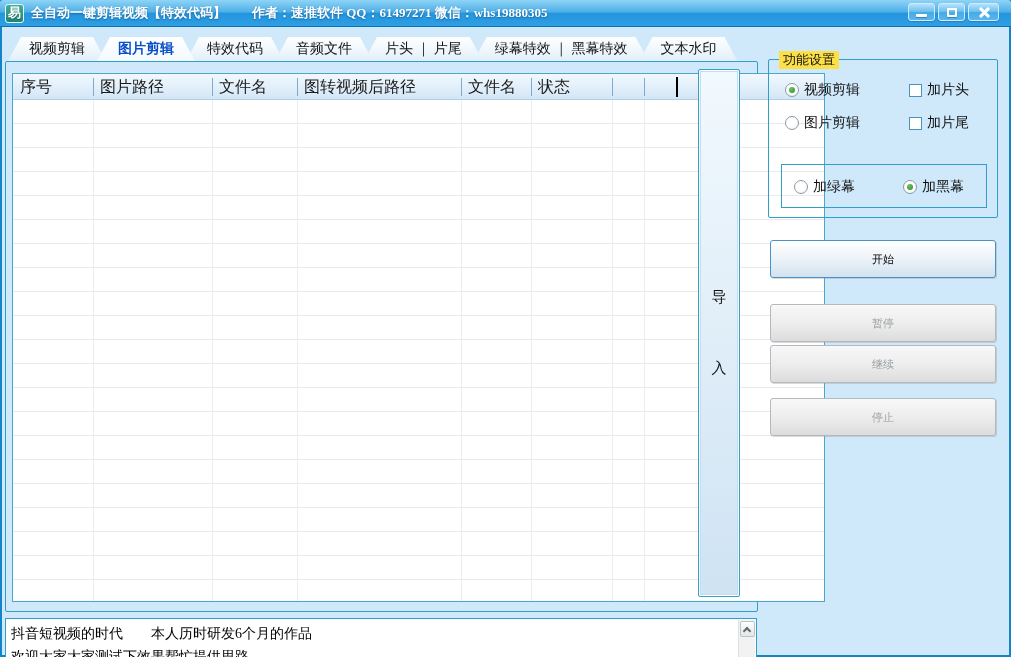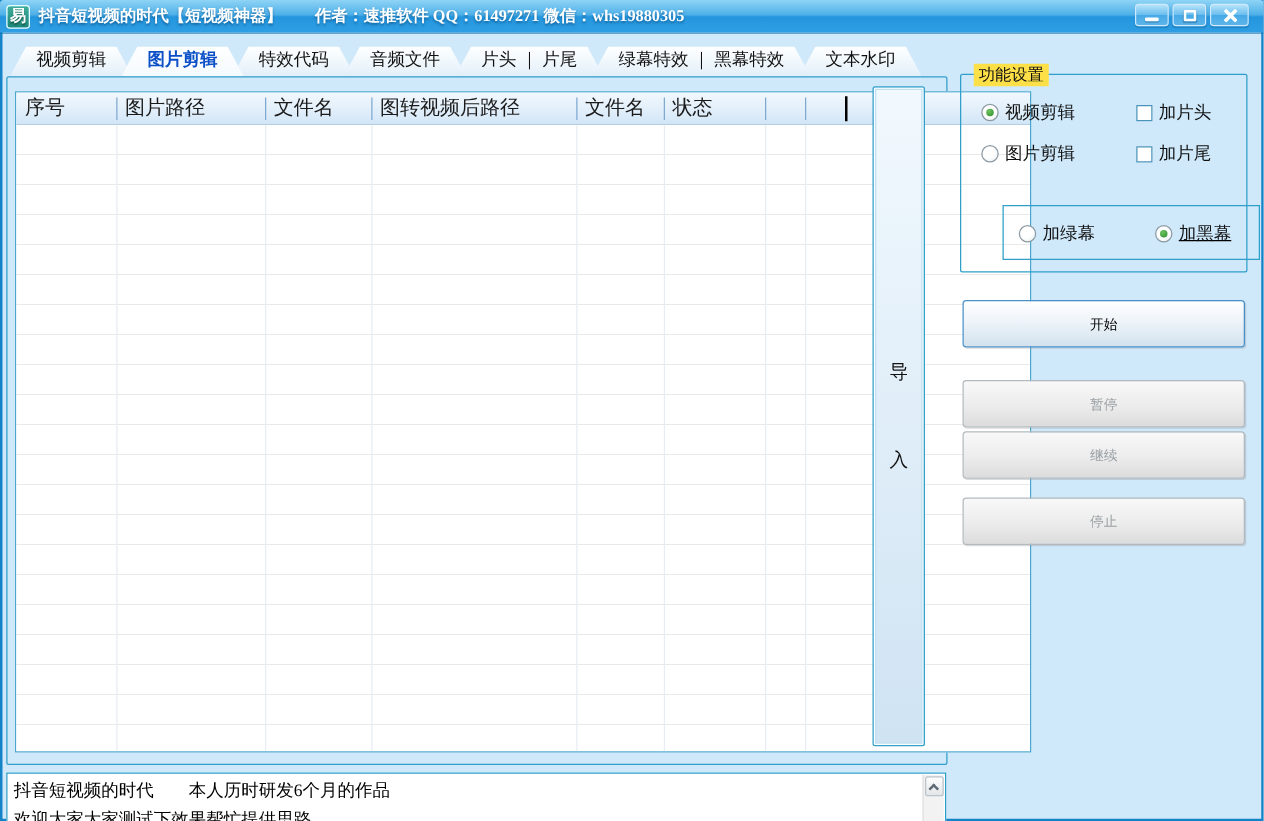--- a/index.html
+++ b/index.html
@@ -145,21 +145,20 @@
     content:""; position:absolute; left:3px; top:3px; width:6px; height:6px;
     border-radius:50%; background:radial-gradient(circle at 35% 30%,#6cc35f,#2f8d2c);
   }
   .checkbox {
     width:13px; height:13px; border:1px solid #4a93bb; background:#fff; flex:0 0 auto;
   }
   .opt-label { font-size:14px; color:#111; white-space:nowrap; }
   .screen-box {
     position:absolute; left:12px; top:104px; width:206px; height:44px;
     border:1px solid #2f9ec9;
-    margin-left:21px;
   }
 
   .action-btn {
     position:absolute; left:770px; width:226px; height:38px;
     border:1px solid #b3b9bd; border-radius:3px;
     background:linear-gradient(180deg,#f8f8f8 0%,#ececec 55%,#dcdcdc 100%);
     box-shadow:1px 1px 0 rgba(150,150,150,.35);
     display:flex; align-items:center; justify-content:center;
     font-size:11px; color:#9aa0a4;
   }
@@ -169,21 +168,21 @@
     color:#000;
   }
 </style>
 </head>
 <body>
 
 <div id="window">
 
   <div class="titlebar">
     <div class="app-icon">易</div>
-    <div class="title-text serifish">抖音短视频的时代【短视频神器】</div>
+    <div class="title-text serifish">全自动一键剪辑视频【特效代码】</div>
     <div class="author-text serifish">作者：速推软件  QQ：61497271  微信：whs19880305</div>
     <div class="win-controls">
       <div class="win-btn">
         <span class="glyph-min"></span>
       </div>
       <div class="win-btn">
         <span class="glyph-max"></span>
       </div>
       <div class="win-btn close">
         <span class="glyph-close"></span>
@@ -252,21 +251,21 @@
   <div class="groupbox">
     <div class="groupbox-label">功能设置</div>
     <div id="mode-radios"></div>
     <div id="clip-checks"></div>
     <div class="screen-box">
       <div id="screen-radios"></div>
     <label class="opt-row" style="left: 12px; top: 13px;">
           <span class="radio"></span>
           <span class="opt-label serifish">加绿幕</span>
         </label>
-        <label class="opt-row" style="left: 121px; top: 13px; text-decoration: underline;">
+        <label class="opt-row" style="left: 121px; top: 13px;">
           <span class="radio checked"></span>
           <span class="opt-label serifish">加黑幕</span>
         </label>
       </div>
   <label class="opt-row" style="left: 16px; top: 21px;">
         <span class="radio checked"></span>
         <span class="opt-label serifish">视频剪辑</span>
       </label>
       <label class="opt-row" style="left: 16px; top: 54px;">
         <span class="radio"></span>

